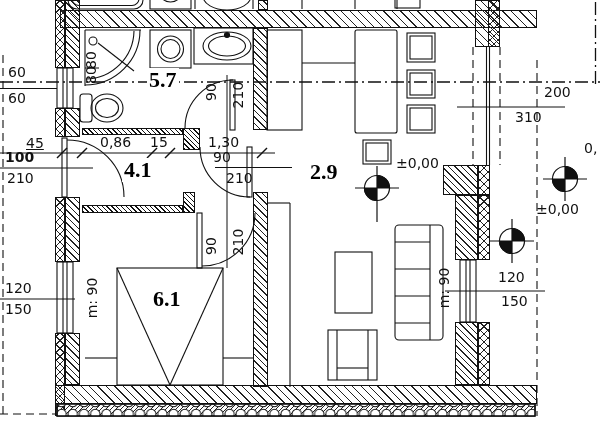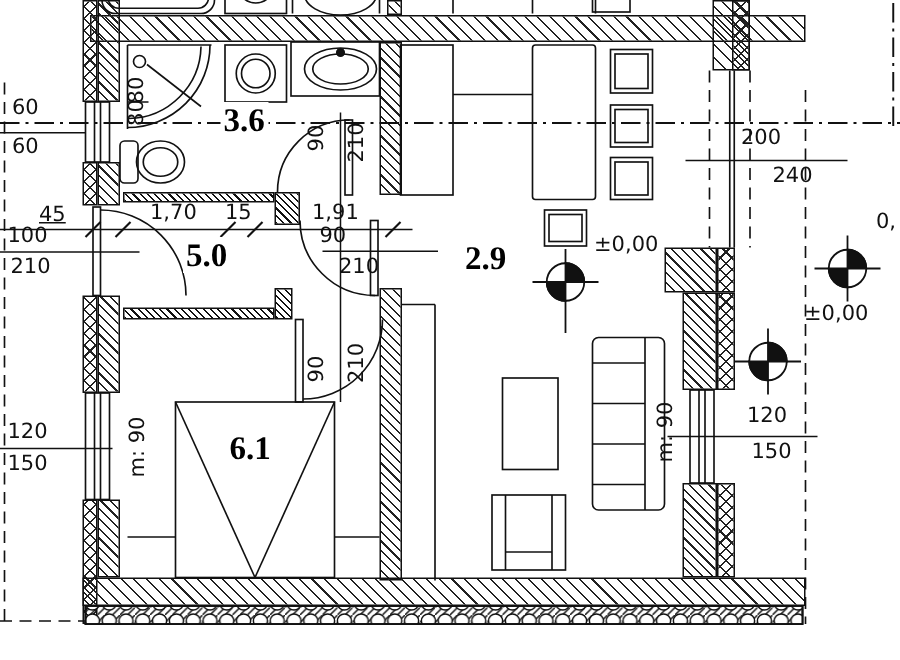--- a/index.html
+++ b/index.html
@@ -252,48 +252,48 @@
         <line x1="512" y1="219" x2="512" y2="263"></line>
       <circle cx="512" cy="241" r="12.5" fill="#fff"></circle>
       <path d="M512 241 L512 228.5 A12.5 12.5 0 0 1 524.5 241 Z" fill="#111"></path>
       <path d="M512 241 L512 253.5 A12.5 12.5 0 0 1 499.5 241 Z" fill="#111"></path>
     </g>
   </svg>
 
   <div class="dim lblz" style="left:8px;top:64px;">60</div>
   <div class="dim lblz" style="left:8px;top:90px;">60</div>
   <div class="dim lblz" style="left:26px;top:135px;text-decoration:underline;">45</div>
-  <div class="dim lblz" style="left:5px;top:149px;">100</div>
+  <div class="dim lblz" style="left:5px;top:149px;font-weight:bold;">100</div>
   <div class="dim lblz" style="left:7px;top:170px;">210</div>
   <div class="dim lblz" style="left:5px;top:280px;">120</div>
   <div class="dim lblz" style="left:5px;top:301px;">150</div>
 
-  <div class="dim lblz" style="left:100px;top:134px;">1,70</div>
+  <div class="dim lblz" style="left:100px;top:134px;">0,86</div>
   <div class="dim lblz" style="left:150px;top:134px;">15</div>
-  <div class="dim lblz" style="left:208px;top:134px;">1,91</div>
+  <div class="dim lblz" style="left:208px;top:134px;">1,30</div>
   <div class="dim lblz" style="left:213px;top:149px;">90</div>
   <div class="dim lblz" style="left:226px;top:170px;">210</div>
 
   <div class="dim rot lblz" style="left:196px;top:84px;">90</div>
   <div class="dim rot lblz" style="left:223px;top:87px;">210</div>
   <div class="dim rot lblz" style="left:196px;top:238px;">90</div>
   <div class="dim rot lblz" style="left:223px;top:234px;">210</div>
 
   <div class="dim rot lblz" style="left:76px;top:52px;">80</div>
   <div class="dim rot lblz" style="left:76px;top:67px;">80</div>
 
   <div class="dim rot lblz" style="left:74px;top:290px;width:36px;">m: 90</div>
   <div class="dim rot lblz" style="left:426px;top:280px;width:36px;">m: 90</div>
 
-  <div class="dim lblz" style="left:494px;top:84px;">200</div>
-  <div class="dim lblz" style="left:515px;top:109px;">240</div>
+  <div class="dim lblz" style="left:544px;top:84px;">200</div>
+  <div class="dim lblz" style="left:515px;top:109px;">310</div>
   <div class="dim lblz" style="left:396px;top:155px;">±0,00</div>
   <div class="dim lblz" style="left:536px;top:201px;">±0,00</div>
   <div class="dim lblz" style="left:584px;top:140px;">0,</div>
   <div class="dim lblz" style="left:498px;top:269px;">120</div>
   <div class="dim lblz" style="left:501px;top:293px;">150</div>
 
-  <div class="room lblz" style="left:122px;top:158px;">5.0</div>
-  <div class="room lblz" style="left:147px;top:68px;">3.6</div>
+  <div class="room lblz" style="left:122px;top:158px;">4.1</div>
+  <div class="room lblz" style="left:147px;top:68px;">5.7</div>
   <div class="room lblz" style="left:151px;top:287px;">6.1</div>
   <div class="room lblz" style="left:308px;top:160px;">2.9</div>
 
 </div>
 
 </body></html>

